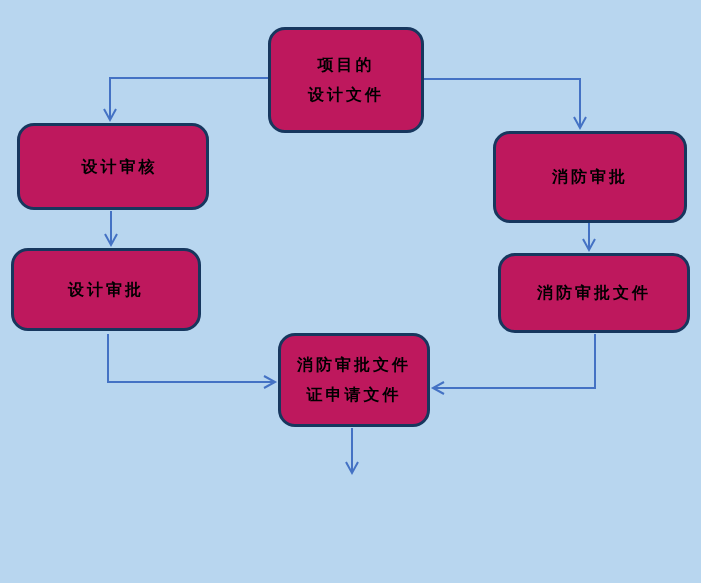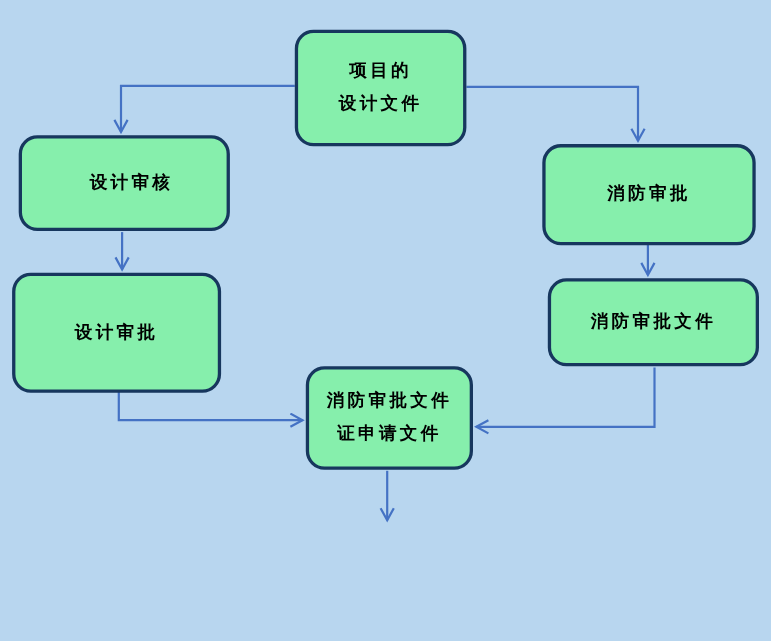--- a/index.html
+++ b/index.html
@@ -18,34 +18,34 @@
     position: absolute;
     left: 0; top: 0;
     width: 701px; height: 583px;
   }
   .node {
     position: absolute;
     box-sizing: border-box;
     display: flex;
     align-items: center;
     justify-content: center;
-    background: #86efac;
+    background: #be185d;
     border: 3px solid #17375e;
     border-radius: 17px;
     font-weight: bold;
     font-size: 16px;
     line-height: 1.85;
     letter-spacing: 3px;
     color: #000;
     text-align: center;
     white-space: pre-line;
   }
   .n-project   { left: 268px; top: 27px;  width: 156px; height: 106px; }
   .n-review    { left: 17px;  top: 123px; width: 192px; height: 87px; padding-left: 13px; }
-  .n-approval  { left: 11px;  top: 248px; width: 190px; height: 109px; }
+  .n-approval  { left: 11px;  top: 248px; width: 190px; height: 83px; }
   .n-fire      { left: 493px; top: 131px; width: 194px; height: 92px; }
   .n-firedocs  { left: 498px; top: 253px; width: 192px; height: 80px; }
   .n-submit    { left: 278px; top: 333px; width: 152px; height: 94px; }
   .n-permit    { left: 275px; top: 476px; width: 155px; height: 92px; }
 </style>
 </head>
 <body>
 
 <div class="canvas">
 

